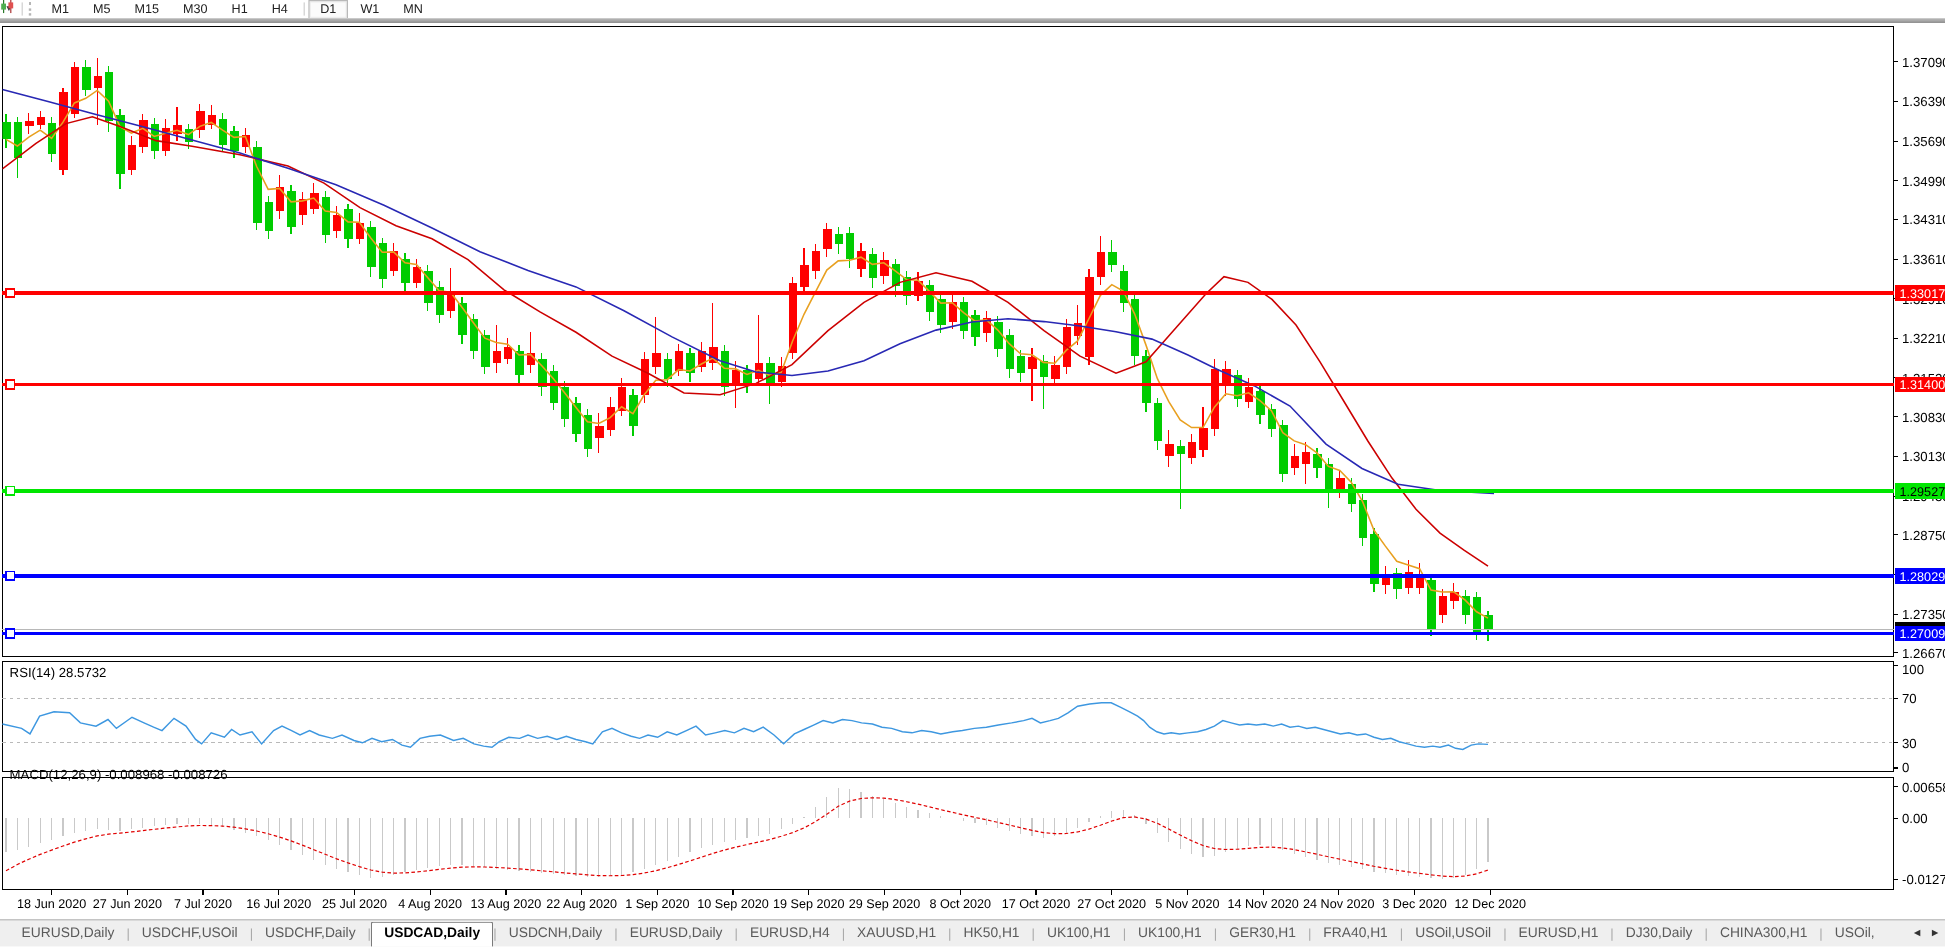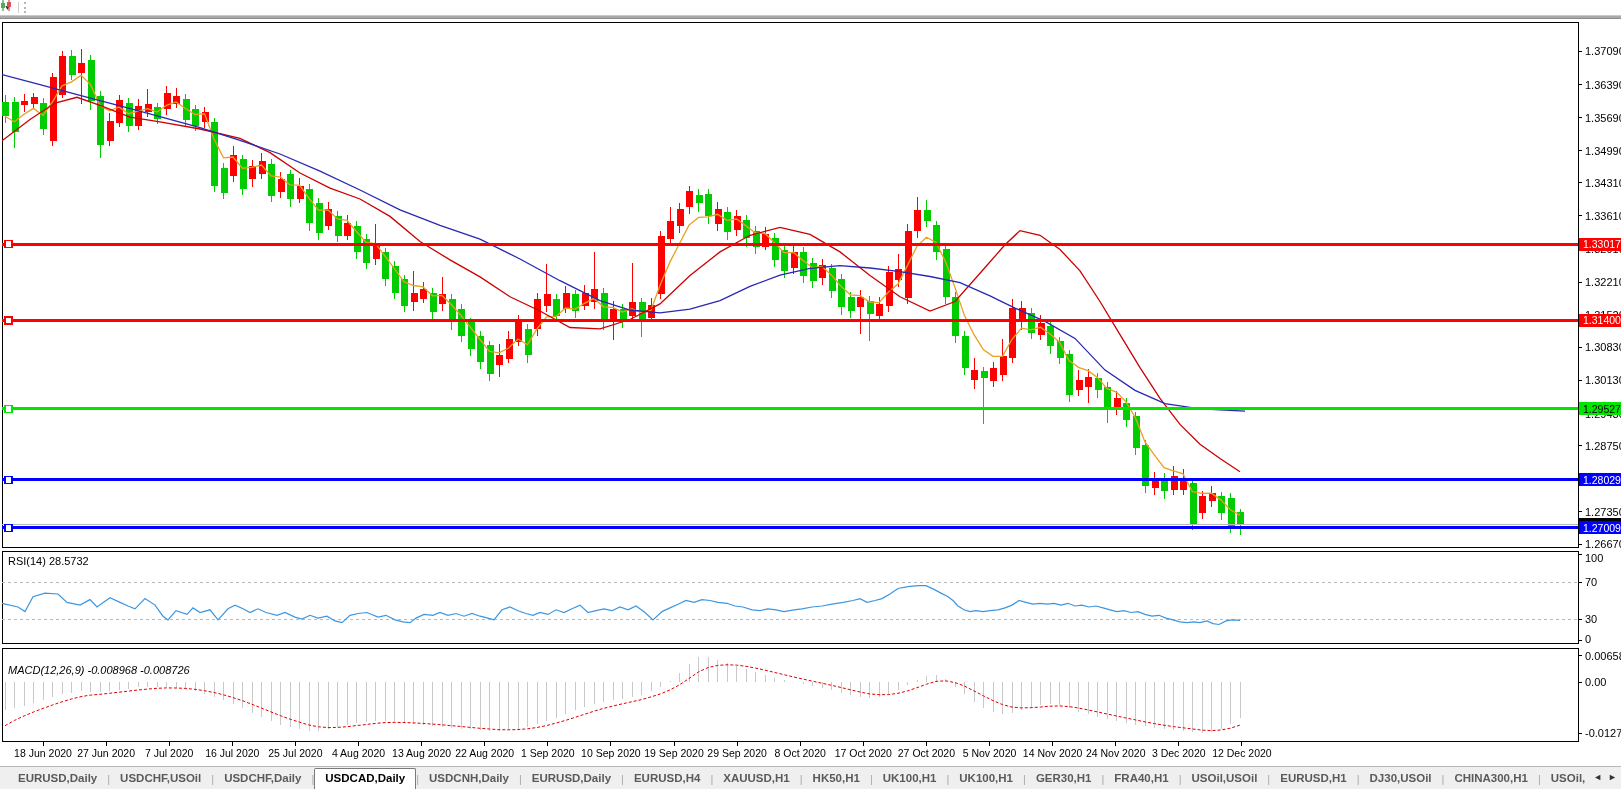--- a/index.html
+++ b/index.html
@@ -18,21 +18,21 @@
            border-top:1px solid #c9c9c9;border-bottom:1px solid #8c8c8c;box-sizing:border-box;}
   
   .pane-label{position:absolute;font-size:11px;color:#000;white-space:pre;}
   .title-caret{font-size:8px;vertical-align:1px;color:#000;margin-right:4px;}
   svg{position:absolute;left:0;top:0;}
   svg text{font-family:"Liberation Sans",sans-serif;}
   
   .tabbar{position:absolute;left:0;top:766px;width:1621px;height:23px;background:#efefef;
           border-top:1px solid #b8b8b8;display:flex;align-items:flex-end;overflow:hidden;
           padding-left:8px;box-sizing:border-box;}
-  .tab{font-size:11.5px;color:#5a5a5a;padding:3px 10px 5px 10px;white-space:nowrap;cursor:pointer;font-weight:bold;}
+  .tab{font-size:11.5px;color:#5a5a5a;padding:3px 10px 5px 10px;white-space:nowrap;cursor:pointer;}
   .tab.active{background:#fff;color:#000;font-weight:bold;border:1px solid #7a7a7a;border-bottom:none;
               border-radius:2px 2px 0 0;padding-bottom:6px;margin-bottom:-1px;}
   .tabsep{color:#aaa;font-size:11px;padding-bottom:4px;}
   .tab-scroll{position:absolute;right:4px;top:772px;display:flex;gap:6px;font-size:9px;color:#333;}
   .tab-scroll span{cursor:pointer;}
 </style>
 </head>
 <body>
 
 <div class="app">
@@ -42,20 +42,32 @@
       <svg width="13" height="11" viewBox="0 0 13 11">
         <line x1="3" y1="0" x2="3" y2="11" stroke="#2a7a2a" stroke-width="1"></line>
         <rect x="1" y="3" width="4" height="5" fill="#4caf50"></rect>
         <line x1="9" y1="0" x2="9" y2="11" stroke="#a33" stroke-width="1"></line>
         <rect x="7" y="2" width="4" height="5" fill="#e05050"></rect>
       </svg>
       <span class="tb-caret">▼</span>
     </div>
     <div class="tb-sep"></div>
     <div class="tb-grip"></div>
+    <div id="tf-buttons" style="display:flex;align-items:center;">
+        <div class="tf-btn">M1</div>
+        <div class="tf-btn">M5</div>
+        <div class="tf-btn">M15</div>
+        <div class="tf-btn">M30</div>
+        <div class="tf-btn">H1</div>
+        <div class="tf-btn">H4</div>
+        <div class="tb-sep"></div>
+        <div class="tf-btn active">D1</div>
+        <div class="tf-btn">W1</div>
+        <div class="tf-btn">MN</div>
+      </div>
   </div>
   <div class="tb-band"></div>
 
   <svg id="chart-svg" width="1621" height="762">
       <rect x="2" y="22" width="1576" height="525" fill="#ffffff" stroke="#000" stroke-width="1" shape-rendering="crispEdges"></rect>
       <rect x="2" y="551" width="1576" height="92" fill="#ffffff" stroke="#000" stroke-width="1" shape-rendering="crispEdges"></rect>
       <rect x="2" y="648" width="1576" height="93" fill="#ffffff" stroke="#000" stroke-width="1" shape-rendering="crispEdges"></rect>
       <defs>
         <clipPath id="mainClip">
           <rect x="2" y="22" width="1575" height="524"></rect>
@@ -591,21 +603,21 @@
         <line x1="1115.7" y1="741" x2="1115.7" y2="746" stroke="#000" shape-rendering="crispEdges"></line>
         <text x="1115.7" y="757" font-size="10.5" fill="#000" text-anchor="middle">24 Nov 2020</text>
         <line x1="1178.8" y1="741" x2="1178.8" y2="746" stroke="#000" shape-rendering="crispEdges"></line>
         <text x="1178.8" y="757" font-size="10.5" fill="#000" text-anchor="middle">3 Dec 2020</text>
         <line x1="1241.9" y1="741" x2="1241.9" y2="746" stroke="#000" shape-rendering="crispEdges"></line>
         <text x="1241.9" y="757" font-size="10.5" fill="#000" text-anchor="middle">12 Dec 2020</text>
       </g>
     </svg>
 
   <div class="pane-label" style="left:8px;top:555px;">RSI(14) 28.5732</div>
-  <div class="pane-label" style="left:8px;top:664px;font-style:italic;">MACD(12,26,9) -0.008968 -0.008726</div>
+  <div class="pane-label" style="left:8px;top:640px;">MACD(12,26,9) -0.008968 -0.008726</div>
 
   <div class="tabbar" id="tabbar">
       <span class="tab">EURUSD,Daily</span>
       <span class="tabsep">|</span>
       <span class="tab">USDCHF,USOil</span>
       <span class="tabsep">|</span>
       <span class="tab">USDCHF,Daily</span>
       <span class="tabsep">|</span>
       <span class="tab active">USDCAD,Daily</span>
       <span class="tabsep">|</span>
@@ -624,21 +636,21 @@
       <span class="tab">UK100,H1</span>
       <span class="tabsep">|</span>
       <span class="tab">GER30,H1</span>
       <span class="tabsep">|</span>
       <span class="tab">FRA40,H1</span>
       <span class="tabsep">|</span>
       <span class="tab">USOil,USOil</span>
       <span class="tabsep">|</span>
       <span class="tab">EURUSD,H1</span>
       <span class="tabsep">|</span>
-      <span class="tab">DJ30,USOil</span>
+      <span class="tab">DJ30,Daily</span>
       <span class="tabsep">|</span>
       <span class="tab">CHINA300,H1</span>
       <span class="tabsep">|</span>
       <span class="tab">USOil,</span>
     </div>
   <div class="tab-scroll">
     <span>◄</span>
     <span>►</span>
   </div>
 </div>

